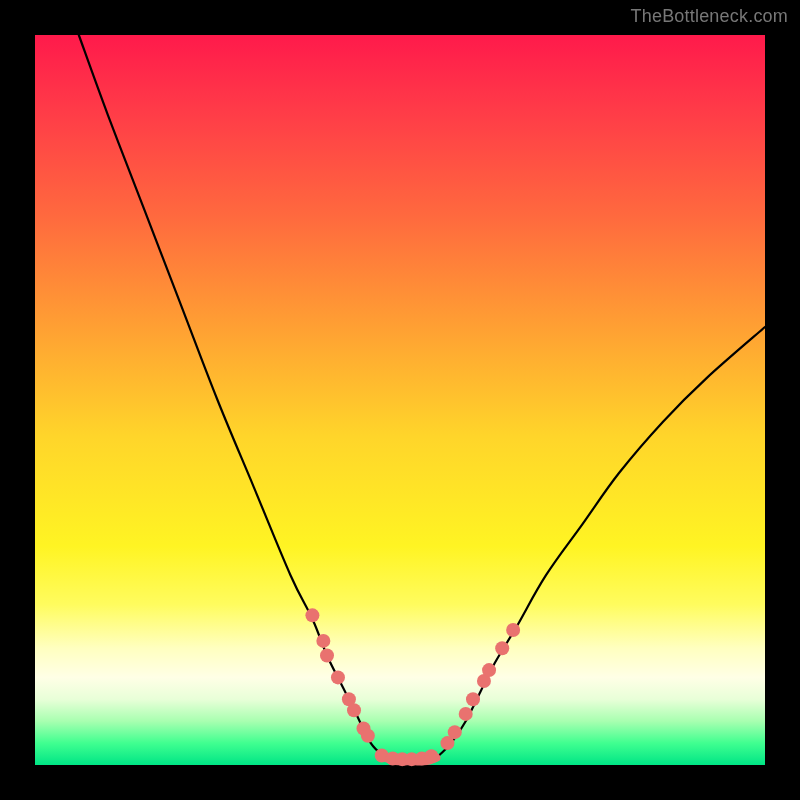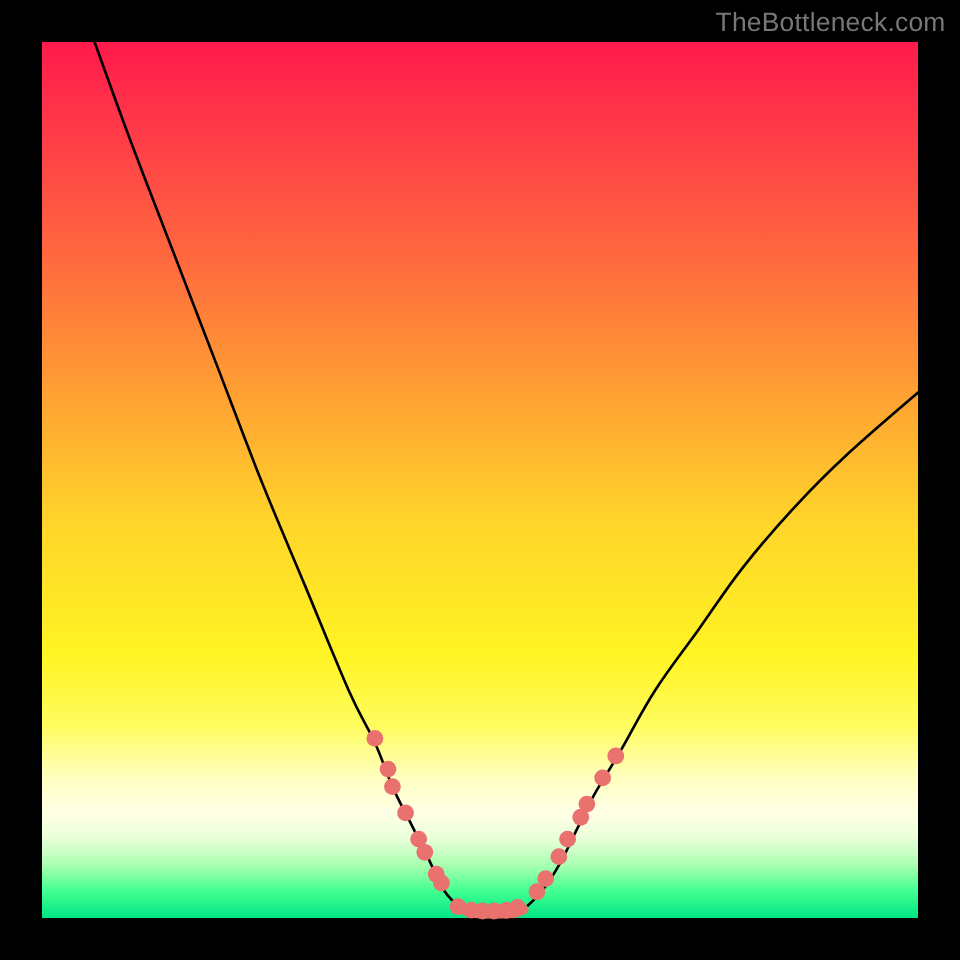--- a/index.html
+++ b/index.html
@@ -39,21 +39,21 @@
       #a8ffb0 94%,
       #40ff90 97%,
       #00e585 100%
     );
   }
   .watermark {
     position: absolute;
     top: 6px;
     right: 12px;
     color: #777;
-    font-size: 22px;
+    font-size: 18px;
     font-weight: 400;
     letter-spacing: 0.2px;
     user-select: none;
   }
   svg.curve {
     position: absolute;
     top: 0;
     left: 0;
     width: 730px;
     height: 730px;

